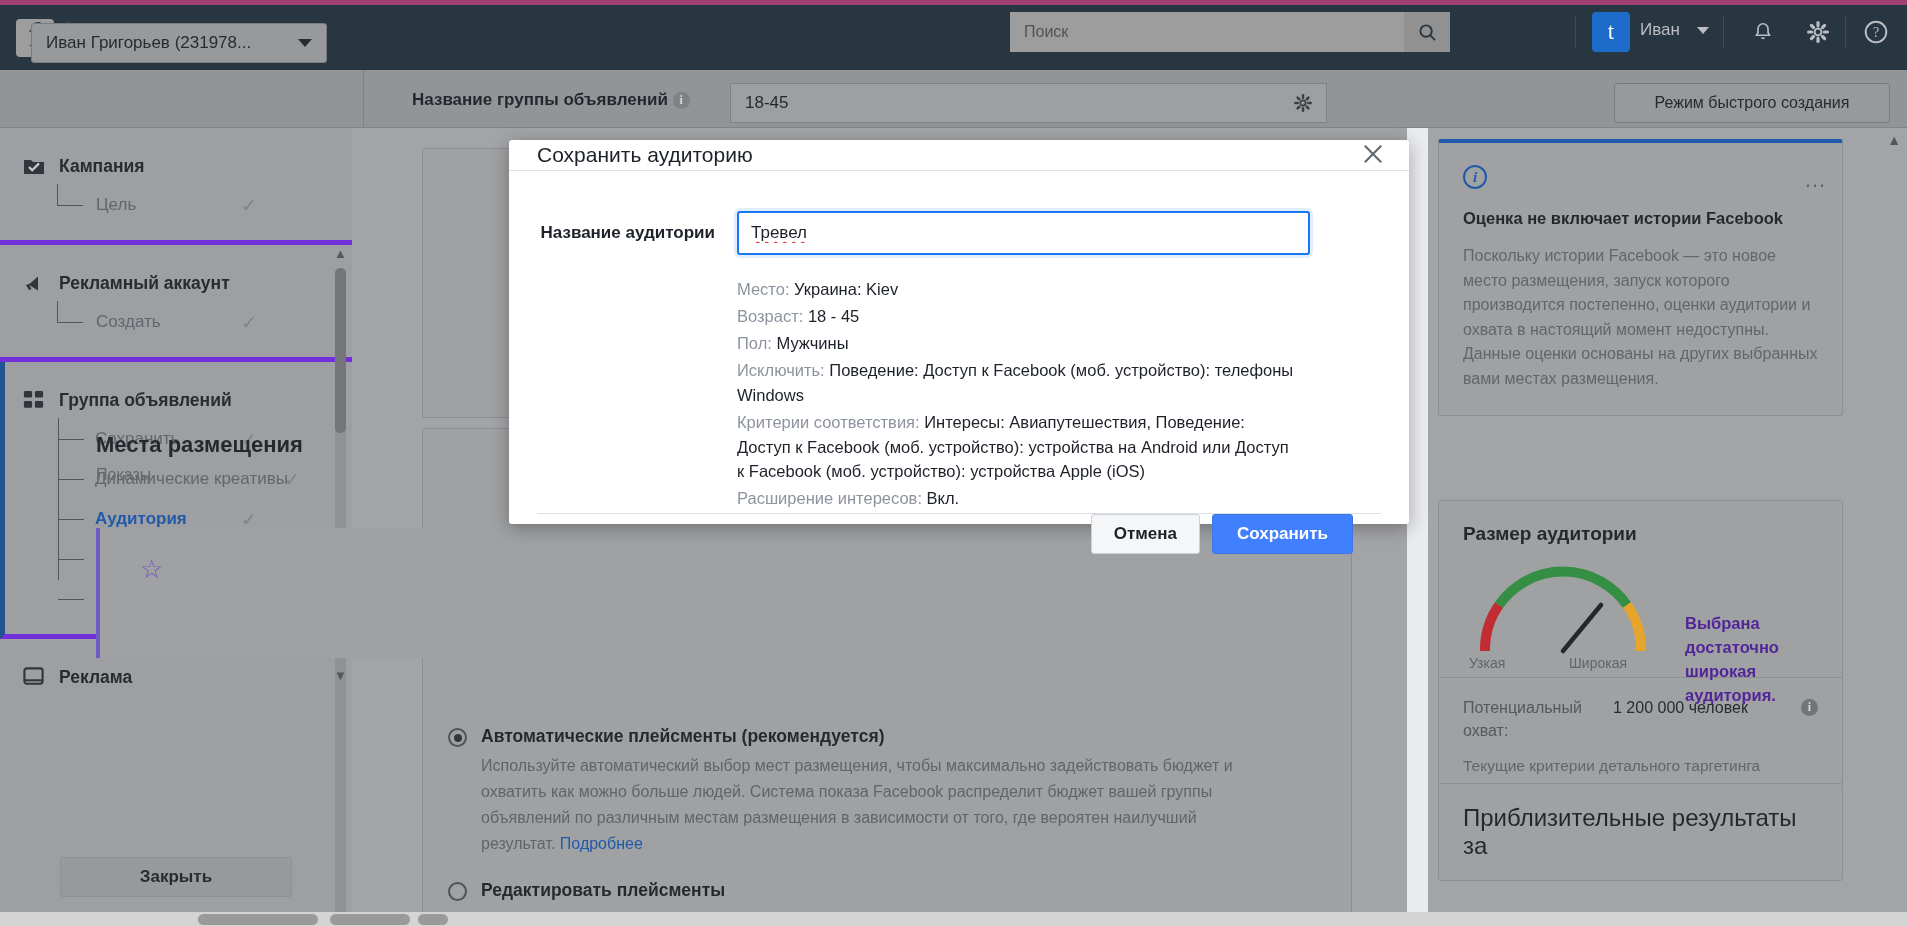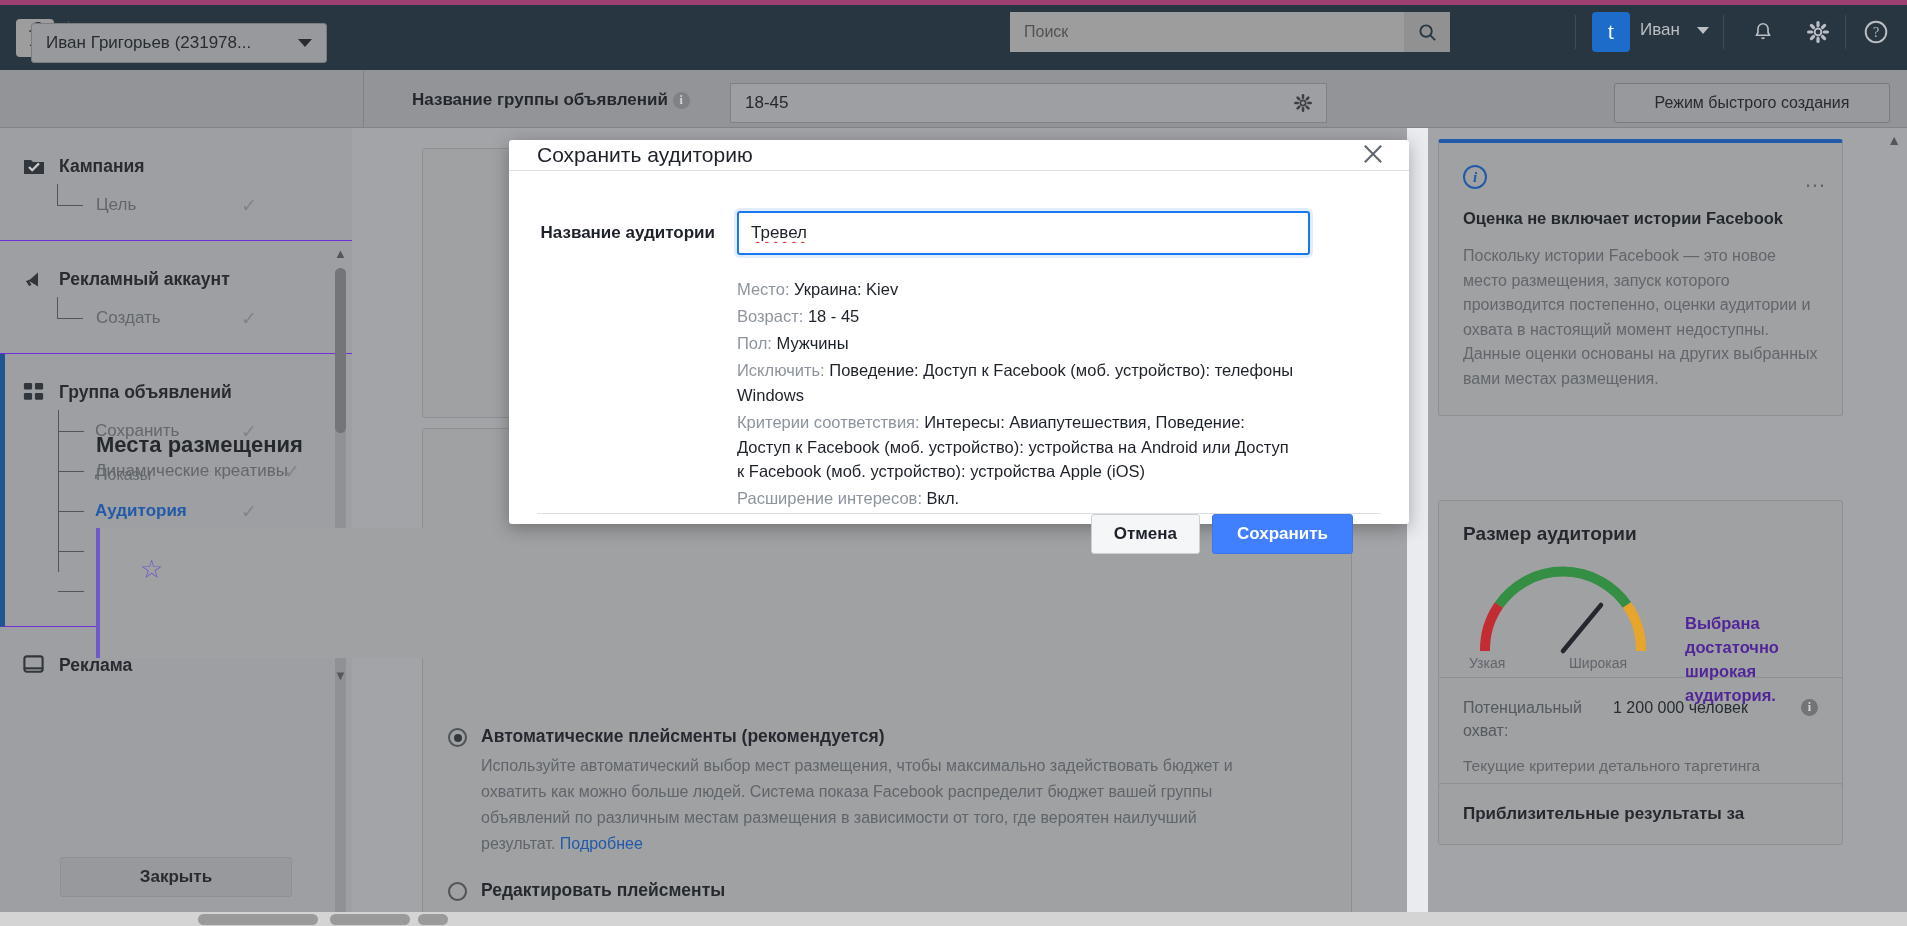--- a/index.html
+++ b/index.html
@@ -123,21 +123,21 @@
     font-size: 16px; color: #20252a; cursor: pointer;
     font-family: "Liberation Sans", sans-serif;
   }
 
   
   .sidebar {
     position: absolute; left: 0; top: 128px; width: 352px; height: 798px;
     background: #9a9c9f;
   }
   .side-section {
-    position: relative; border-bottom: 1px solid #6d28d9; padding: 26px 0 22px 0;
+    position: relative; border-bottom: 5px solid #6d28d9; padding: 26px 0 22px 0;
   }
   .side-section.active { border-left: 5px solid #1c4f8f; }
   .side-head { display:flex; align-items:center; padding-left: 22px; }
   .side-section.active .side-head { padding-left: 17px; }
   .side-head .ico { width: 24px; height: 24px; margin-right: 13px; flex:none; }
   .side-head .txt { font-size: 17.5px; font-weight: bold; color: #22262b; }
   .side-sub {
     display:flex; align-items:center; padding-left: 50px; margin-top: 14px;
     position: relative; height: 26px;
   }
@@ -237,21 +237,21 @@
   .reach-row { display:flex; margin-top: 18px; }
   .reach-label { font-size: 16px; color:#4f5459; width: 150px; line-height: 23px;}
   .reach-value { font-size: 16px; color:#21262b; flex:1; line-height: 23px;}
   .reach-i {
     width:17px;height:17px;border-radius:50%;background:#6e7074;color:#d6d7d9;
     font-size:12px;text-align:center;line-height:17px;font-weight:bold;
     font-family:"Liberation Serif", serif; flex:none; margin-top:3px;
   }
   .reach-note { margin-top: 12px; font-size: 15.5px; color:#5d6267; line-height: 23px;}
   .rail-results { top: 655px; padding: 20px 24px; }
-  .results-title { font-size: 17px; font-weight: bold; color:#1d2227; }
+  .results-title { font-size: 24px; font-weight: normal; color:#1d2227; }
   .rail-scrollarrow { position:absolute; right: 6px; color:#4f5255; font-size: 14px;}
 
   
   .overlay {
     position:absolute; left:0; top:0; width:1907px; height:926px;
     background: rgba(255,255,255,0.03);
   }
   .modal {
     position: absolute; left: 509px; top: 140px; width: 900px; height: 384px;
     background: #ffffff; border-radius: 3px;

